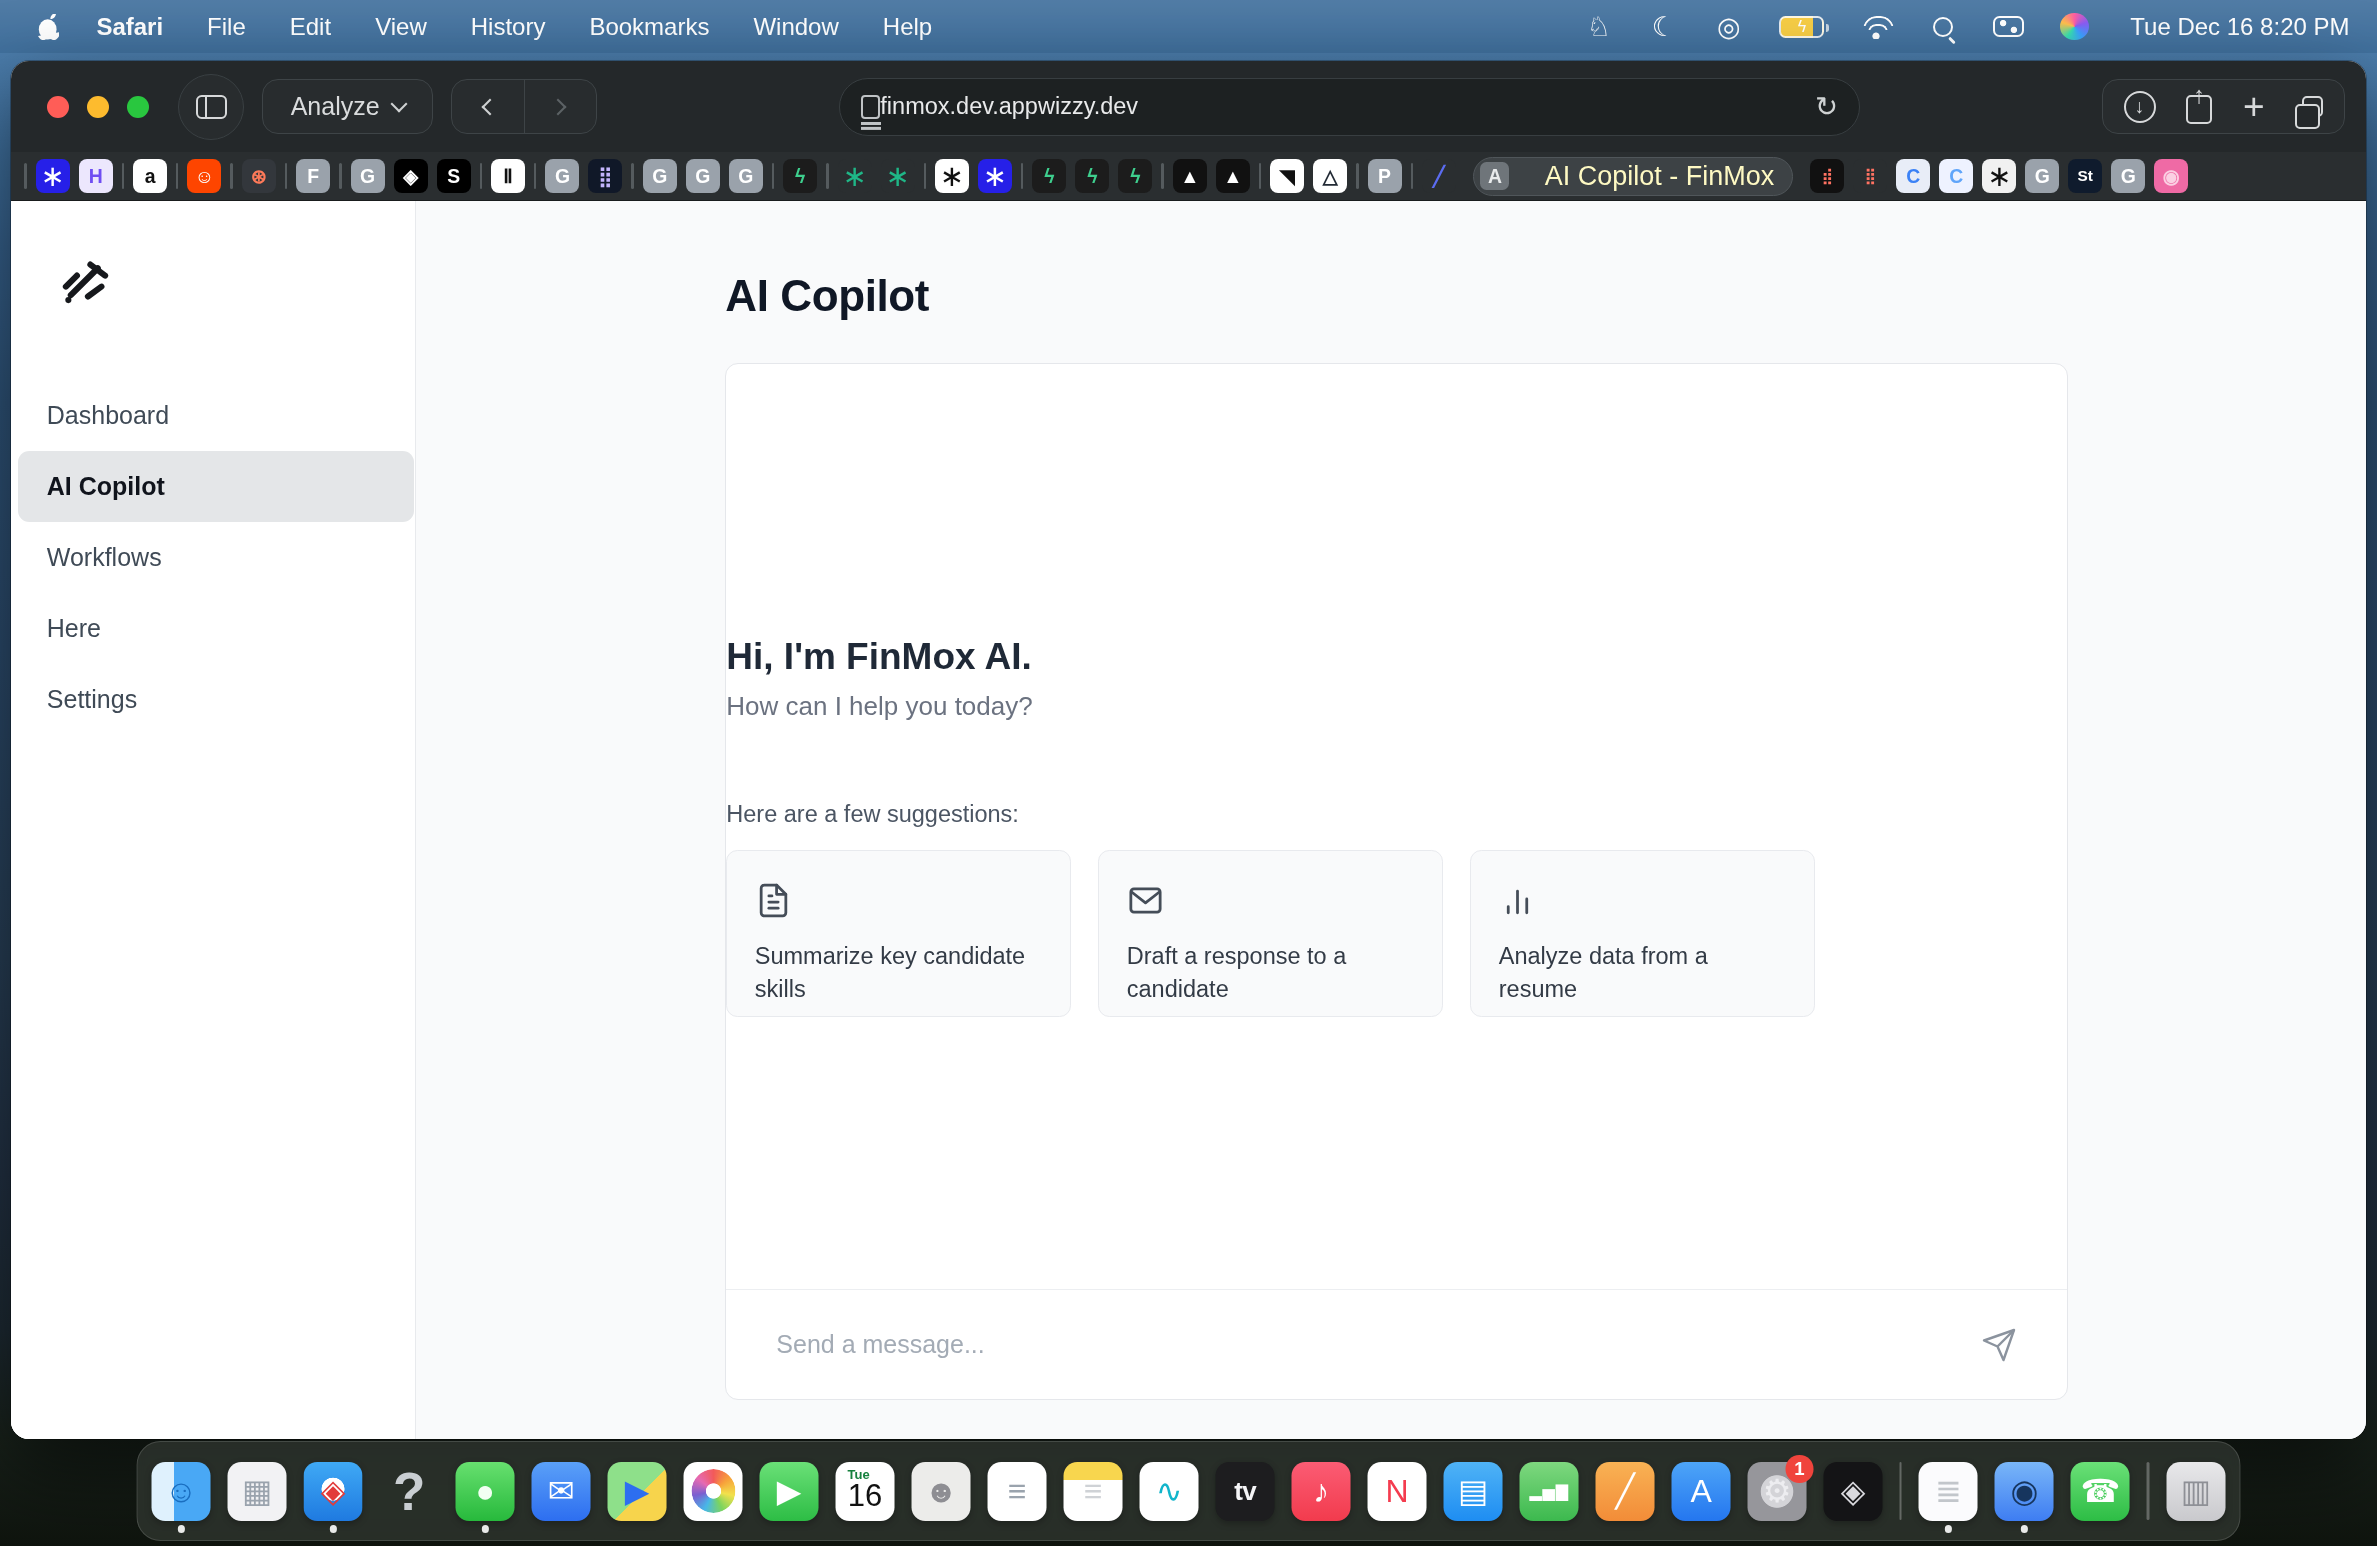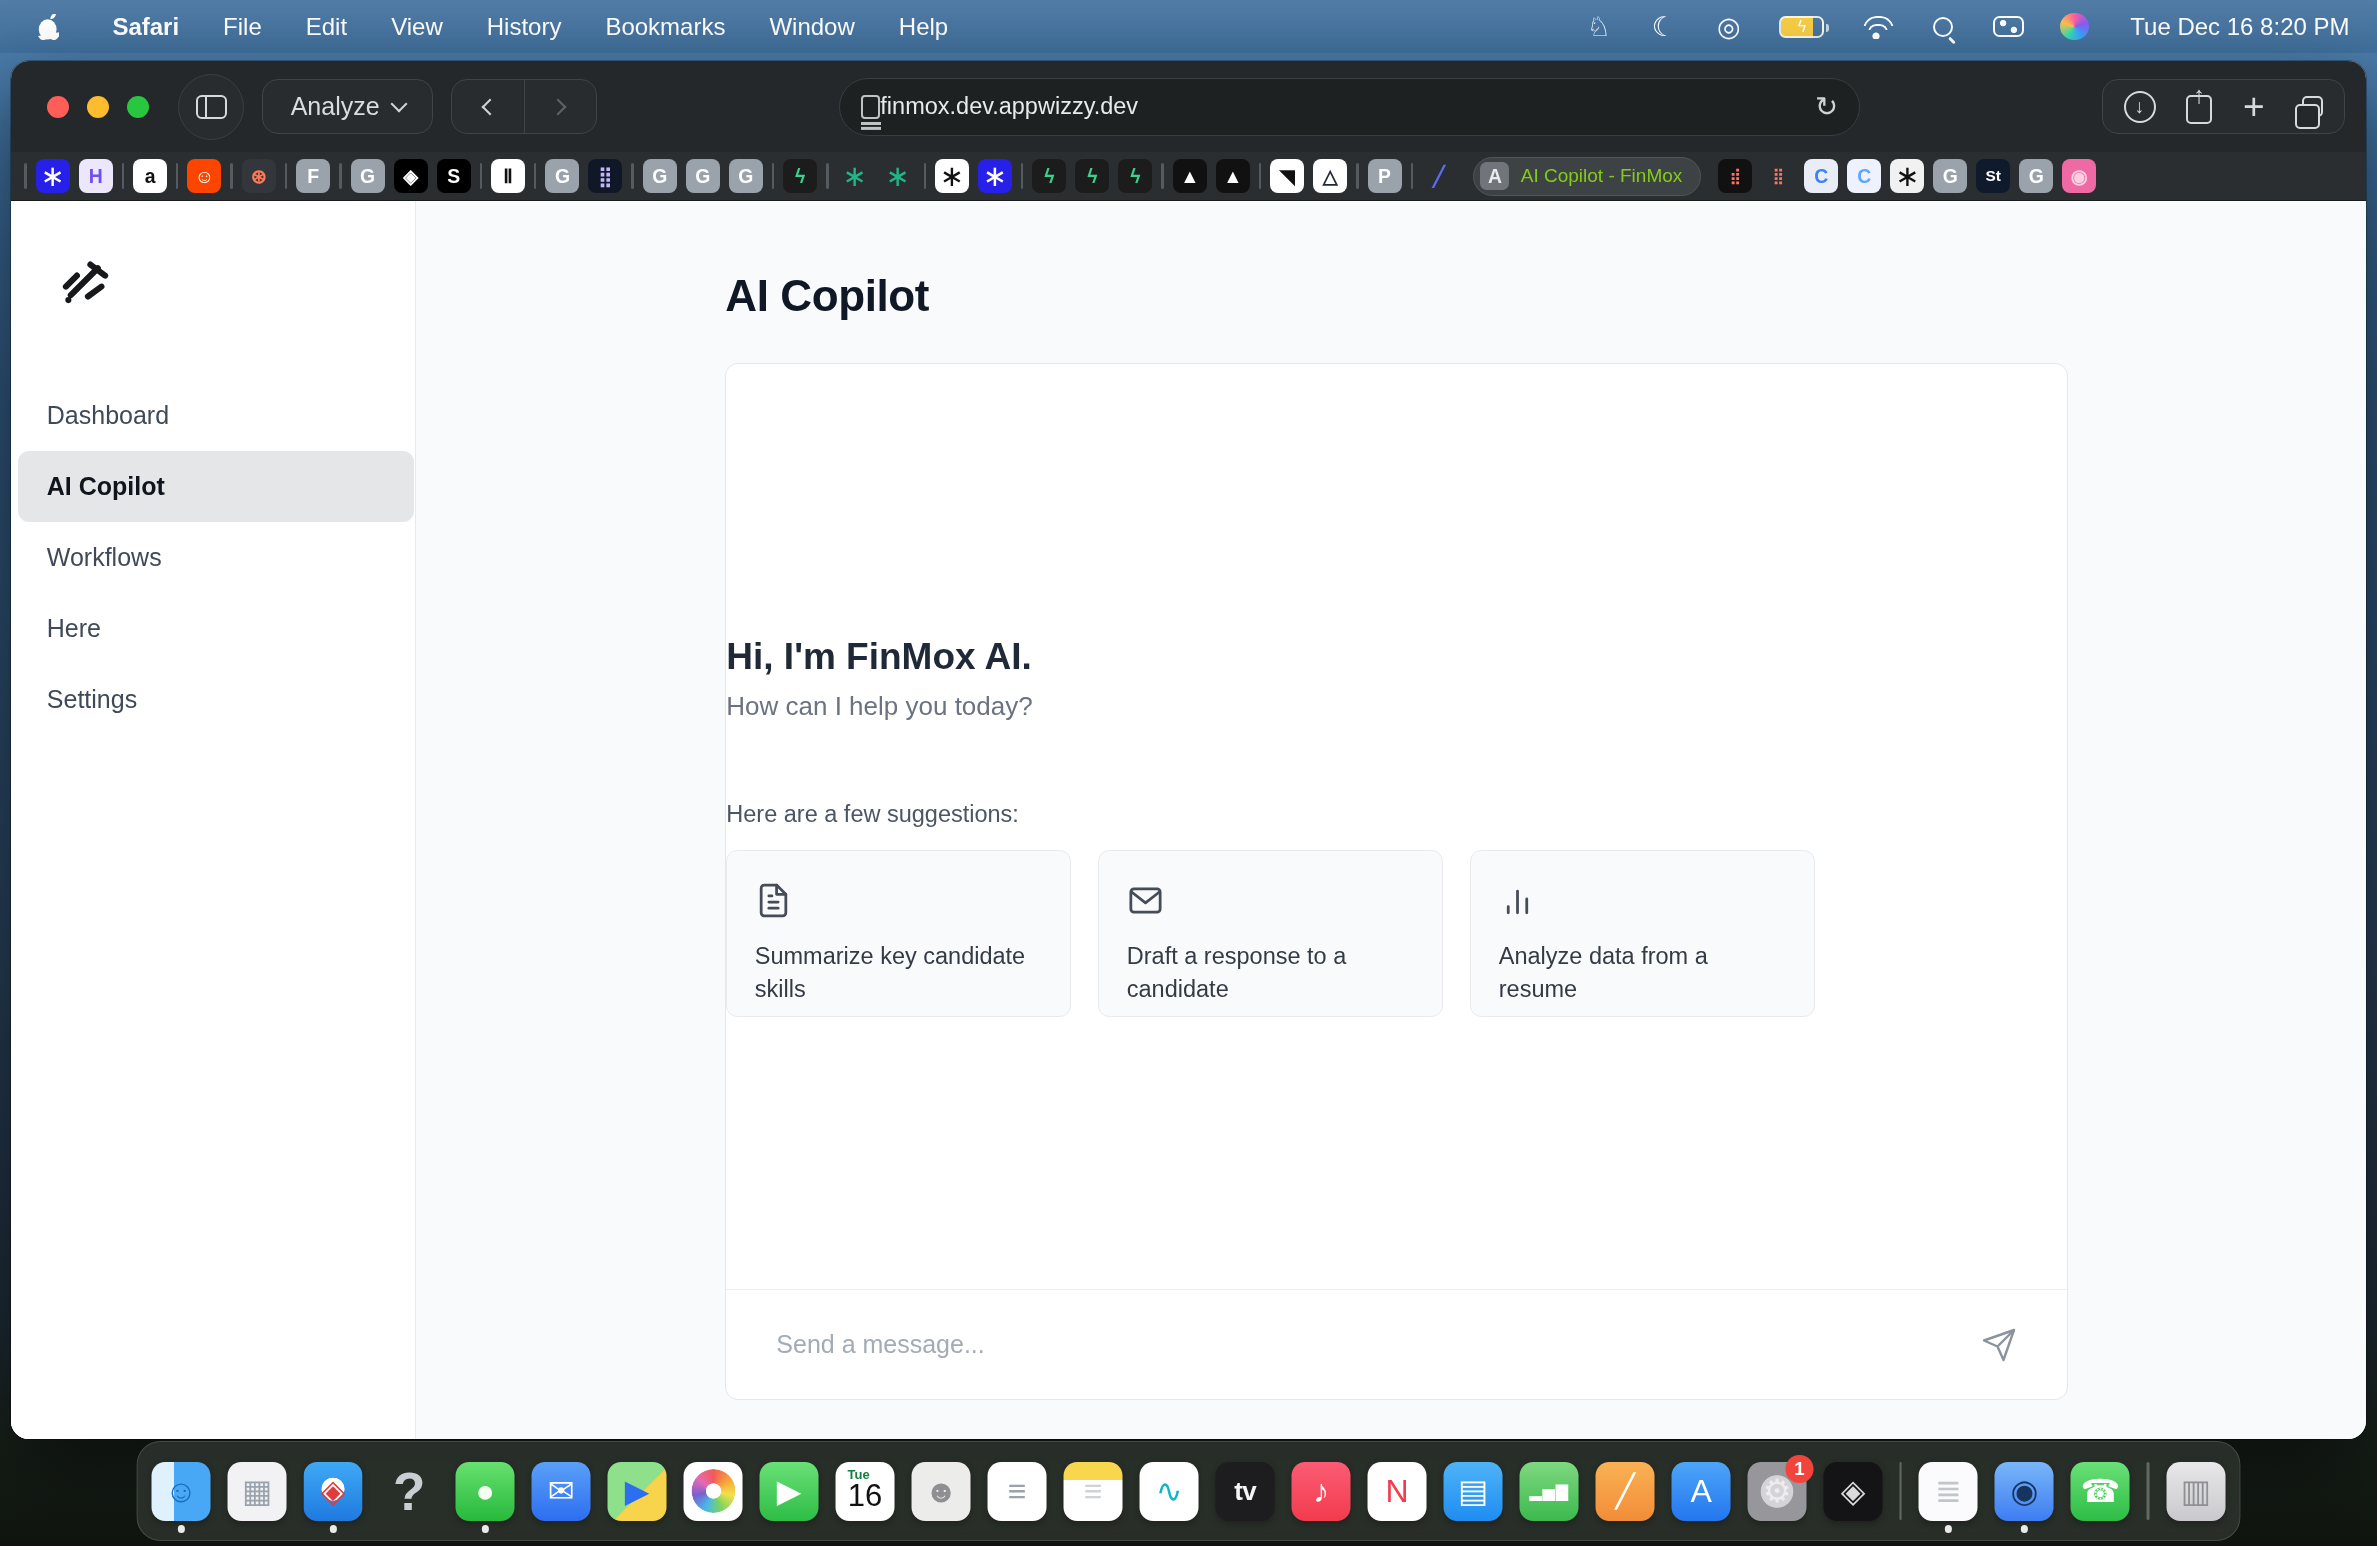--- a/index.html
+++ b/index.html
@@ -7,21 +7,21 @@
   body {
     font-family:"Liberation Sans", sans-serif;
     background:linear-gradient(180deg,#6f96bc 0%, #4c7dab 3%, #40719f 9%, #36618c 16%,
       #2e5378 26%, #2b4a6b 42%, #273e55 62%, #223143 76%, #1d2a33 86%, #18211a 93%, #0f140e 100%);
     position:relative;
   }
 
   
   .menubar{position:absolute;top:0;left:0;right:0;height:53px;display:flex;align-items:center;
     background:rgba(58,103,148,.55);color:#fff;font-size:24px;padding:0 27.5px;}
-  .menubar .left{display:flex;align-items:center;gap:16px;}
+  .menubar .left{display:flex;align-items:center;gap:0;}
   .menu-item{padding:0 22px;white-space:nowrap;}
   .menu-item.app{font-weight:700;}
   .apple{width:42px;display:flex;justify-content:center;margin-right:4.9px;}
   .menubar .right{margin-left:auto;display:flex;align-items:center;gap:36px;}
   .sticon{display:inline-flex;align-items:center;justify-content:center;height:36px;min-width:29px;
     font-size:27px;color:#fff;position:relative;}
   .sticon.battery{width:45px;height:22px;border:2px solid rgba(255,255,255,.85);border-radius:6.5px;
     background:linear-gradient(90deg,#f7ce46 0 78%,transparent 78%);font-size:16px;color:#fff;}
   .sticon.battery::after{content:"";position:absolute;right:-6.5px;top:6.5px;width:3.2px;height:8px;
     background:rgba(255,255,255,.7);border-radius:0 2.4px 2.4px 0;}
@@ -83,21 +83,21 @@
     padding:0 13px;gap:9px;overflow:hidden;}
   .chip{width:34px;height:34px;border-radius:8px;flex:0 0 auto;display:flex;align-items:center;justify-content:center;
     font-size:19.4px;font-weight:700;background:#9aa2ab;color:#fff;overflow:hidden;}
   .chip.divider{width:2.4px!important;height:26px;border-radius:1.6px;background:#555b5e!important;}
   .chip.swirl{font-size:29px;font-weight:400;}
   .chip.small{font-size:15.4px;}
   .tabpill{height:39px;border-radius:19.4px;background:#3d4245;border:1.2px solid #50565a;display:flex;
     align-items:center;gap:11.3px;padding:0 18px 0 6.5px;flex:0 0 auto;margin:0 8px;}
   .tabbadge{width:29px;height:27.5px;border-radius:6.5px;background:#6f757a;color:#e9ebec;display:flex;
     align-items:center;justify-content:center;font-size:19.4px;font-weight:700;}
-  .tabtitle{color:#84cc16;font-size:19px;white-space:nowrap;}
+  .tabtitle{color:#fef9c3;font-size:27px;white-space:nowrap;margin-left:24px;}
 
   
   .page{display:flex;height:calc(1378px - 91px - 49px);background:#f9fafb;}
   .side{width:405px;background:#fff;border-right:1.6px solid #e8eaed;position:relative;flex:0 0 auto;}
   .logo{position:absolute;left:50px;top:55px;width:49px;height:49px;}
   .nav{position:absolute;top:179px;left:0;right:0;display:flex;flex-direction:column;}
   .nav-item{height:71px;display:flex;align-items:center;padding-left:29px;font-size:25px;color:#3f4a56;
     border-radius:11.3px;margin:0 1.6px 0 6.5px;}
   .nav-item.active{background:#e4e6e8;color:#10141c;font-weight:700;}
   .main{flex:1;padding:70px 0 0 309px;}

